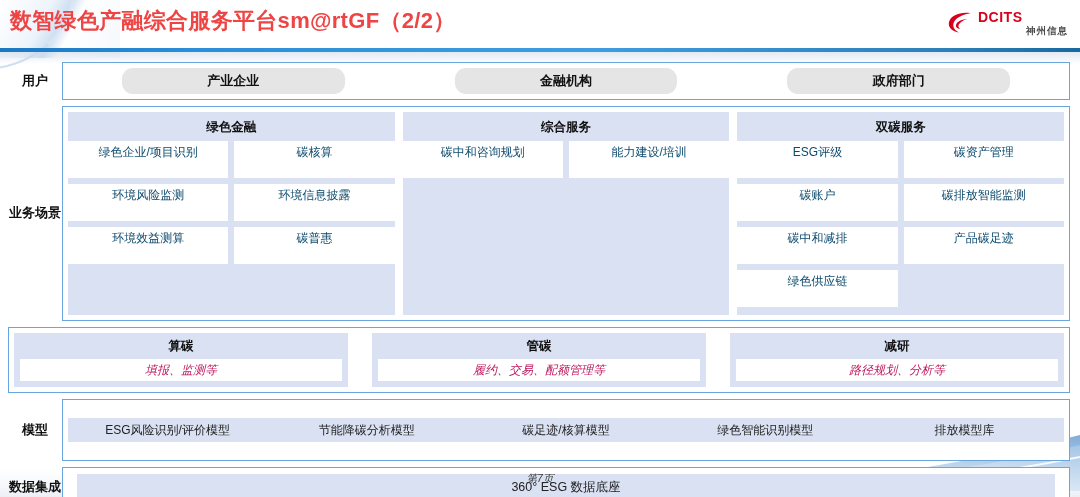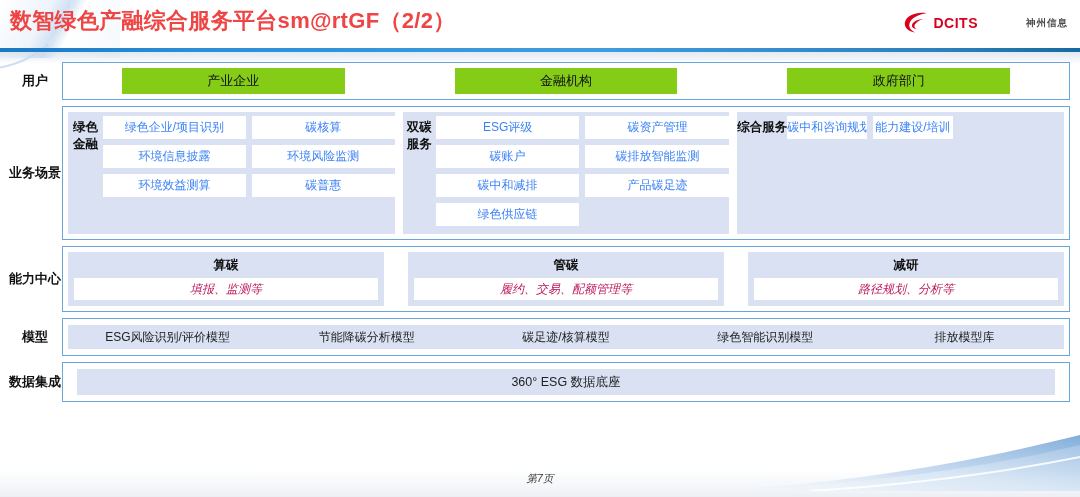--- a/index.html
+++ b/index.html
@@ -45,21 +45,21 @@
   #page-title{
     position:absolute;left:10px;top:6px;
     font-size:22px;font-weight:bold;letter-spacing:.3px;
     white-space:nowrap;color:#ef4444;
   }
   #brand-logo{
     position:absolute;right:12px;top:6px;height:34px;
     display:flex;align-items:center;gap:5px;
   }
   #brand-logo .mark{width:26px;height:24px;flex:0 0 auto;}
-  #brand-logo .brand-text{display:flex;flex-direction:row;line-height:1;}
+  #brand-logo .brand-text{display:flex;flex-direction:column;line-height:1;}
   #brand-logo .brand-en{
     font-size:14px;font-weight:bold;color:#d8001c;letter-spacing:.5px;
   }
   #brand-logo .brand-cn{
     font-size:9.5px;font-weight:bold;color:#4a4a4a;letter-spacing:1px;margin-top:2px;margin-left:48px;
   }
 
   
   #matrix{
     position:absolute;left:8px;top:62px;width:1062px;
@@ -73,57 +73,58 @@
   }
   .row-body{
     flex:1;border:1.5px solid #6aa6de;background:#ffffff;
     padding:4px;box-sizing:border-box;
   }
 
   
   #row-user .row-body{display:flex;gap:0;padding:5px 4px;}
   .user-cell{flex:1;display:flex;justify-content:center;}
   .user-box{
-    width:67%;background:#84cc16;color:#111;
-    font-size:13px;font-weight:normal;
+    width:67%;background:#e5e5e5;color:#111;
+    font-size:13px;font-weight:bold;
     display:flex;align-items:center;justify-content:center;
     height:26px;
+    border-radius:11px;
   }
 
   
   #row-scenario .row-body{display:flex;gap:8px;padding:5px;}
   .scn-group{
     flex:1;background:#d9e1f2;padding:4px 0 8px;box-sizing:border-box;
-    display:flex;flex-direction:row;
+    display:flex;flex-direction:column;
   }
   .scn-title{
     text-align:center;font-size:12.5px;font-weight:bold;color:#111;
     padding:3px 0 5px;
   }
   .scn-items{display:flex;flex-wrap:wrap;gap:6px 6px;align-content:flex-start;}
   .scn-item{
-    background:#ffffff;color:#3b82f6;font-size:12px;
-    height:23px;line-height:23px;text-align:center;
+    background:#ffffff;color:#0c4a6e;font-size:12px;
+    height:37px;line-height:23px;text-align:center;
     width:calc(50% - 3px);box-sizing:border-box;
     white-space:nowrap;overflow:hidden;
   }
 
   
   #row-capability .row-body{display:flex;gap:24px;padding:5px;}
   .cap-group{
     flex:1;background:#d9e1f2;padding:3px 6px 6px;box-sizing:border-box;
   }
   .cap-title{text-align:center;font-size:12.5px;font-weight:bold;color:#111;padding:2px 0 4px;}
   .cap-desc{
     background:#ffffff;height:22px;line-height:22px;text-align:center;
     font-size:12px;font-style:italic;color:#be185d;
   }
 
   
-  #row-model .row-body{display:flex;gap:0;padding:6px 5px;}
+  #row-model .row-body{display:flex;gap:0;padding:18px 5px;}
   .model-item{
     flex:1;background:#d9e1f2;color:#222;font-size:12px;
     height:24px;line-height:24px;text-align:center;white-space:nowrap;
   }
 
   
   #row-data .row-body{padding:6px 14px;}
   .data-bar{
     background:#d9e1f2;color:#222;font-size:12.5px;
     height:26px;line-height:26px;text-align:center;
@@ -195,53 +196,52 @@
 
   <div class="row" id="row-scenario">
     <div class="row-label">业务场景</div>
     <div class="row-body">
 
       <div class="scn-group">
         <div class="scn-title">绿色金融</div>
         <div class="scn-items">
           <div class="scn-item">绿色企业/项目识别</div>
           <div class="scn-item">碳核算</div>
+          <div class="scn-item">环境风险监测</div>
           <div class="scn-item">环境信息披露</div>
-          <div class="scn-item">环境风险监测</div>
           <div class="scn-item">环境效益测算</div>
           <div class="scn-item">碳普惠</div>
+        </div>
+      </div>
+
+      <div class="scn-group">
+        <div class="scn-title">综合服务</div>
+        <div class="scn-items">
+          <div class="scn-item">碳中和咨询规划</div>
+          <div class="scn-item">能力建设/培训</div>
         </div>
       </div>
 
       <div class="scn-group">
         <div class="scn-title">双碳服务</div>
         <div class="scn-items">
           <div class="scn-item">ESG评级</div>
           <div class="scn-item">碳资产管理</div>
           <div class="scn-item">碳账户</div>
           <div class="scn-item">碳排放智能监测</div>
           <div class="scn-item">碳中和减排</div>
           <div class="scn-item">产品碳足迹</div>
           <div class="scn-item">绿色供应链</div>
         </div>
       </div>
 
-      <div class="scn-group">
-        <div class="scn-title">综合服务</div>
-        <div class="scn-items">
-          <div class="scn-item">碳中和咨询规划</div>
-          <div class="scn-item">能力建设/培训</div>
-        </div>
-      </div>
-
     </div>
   </div>
 
   <div class="row" id="row-capability">
-    <div class="row-label">能力中心</div>
     <div class="row-body">
       <div class="cap-group">
         <div class="cap-title">算碳</div>
         <div class="cap-desc">填报、监测等</div>
       </div>
       <div class="cap-group">
         <div class="cap-title">管碳</div>
         <div class="cap-desc">履约、交易、配额管理等</div>
       </div>
       <div class="cap-group">

